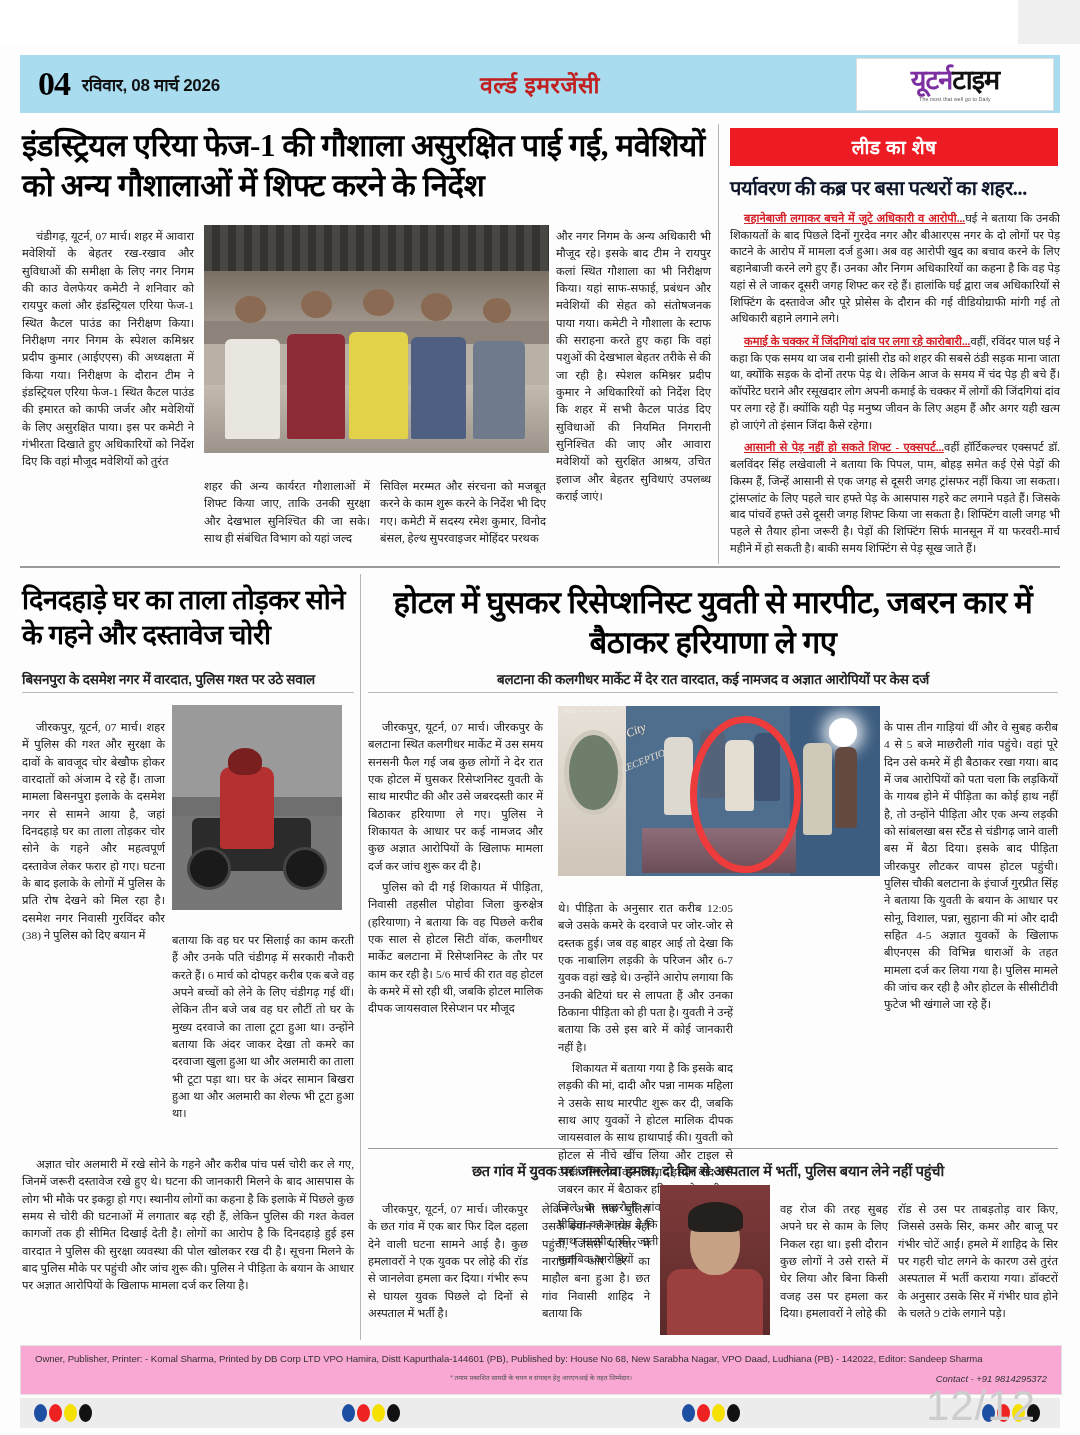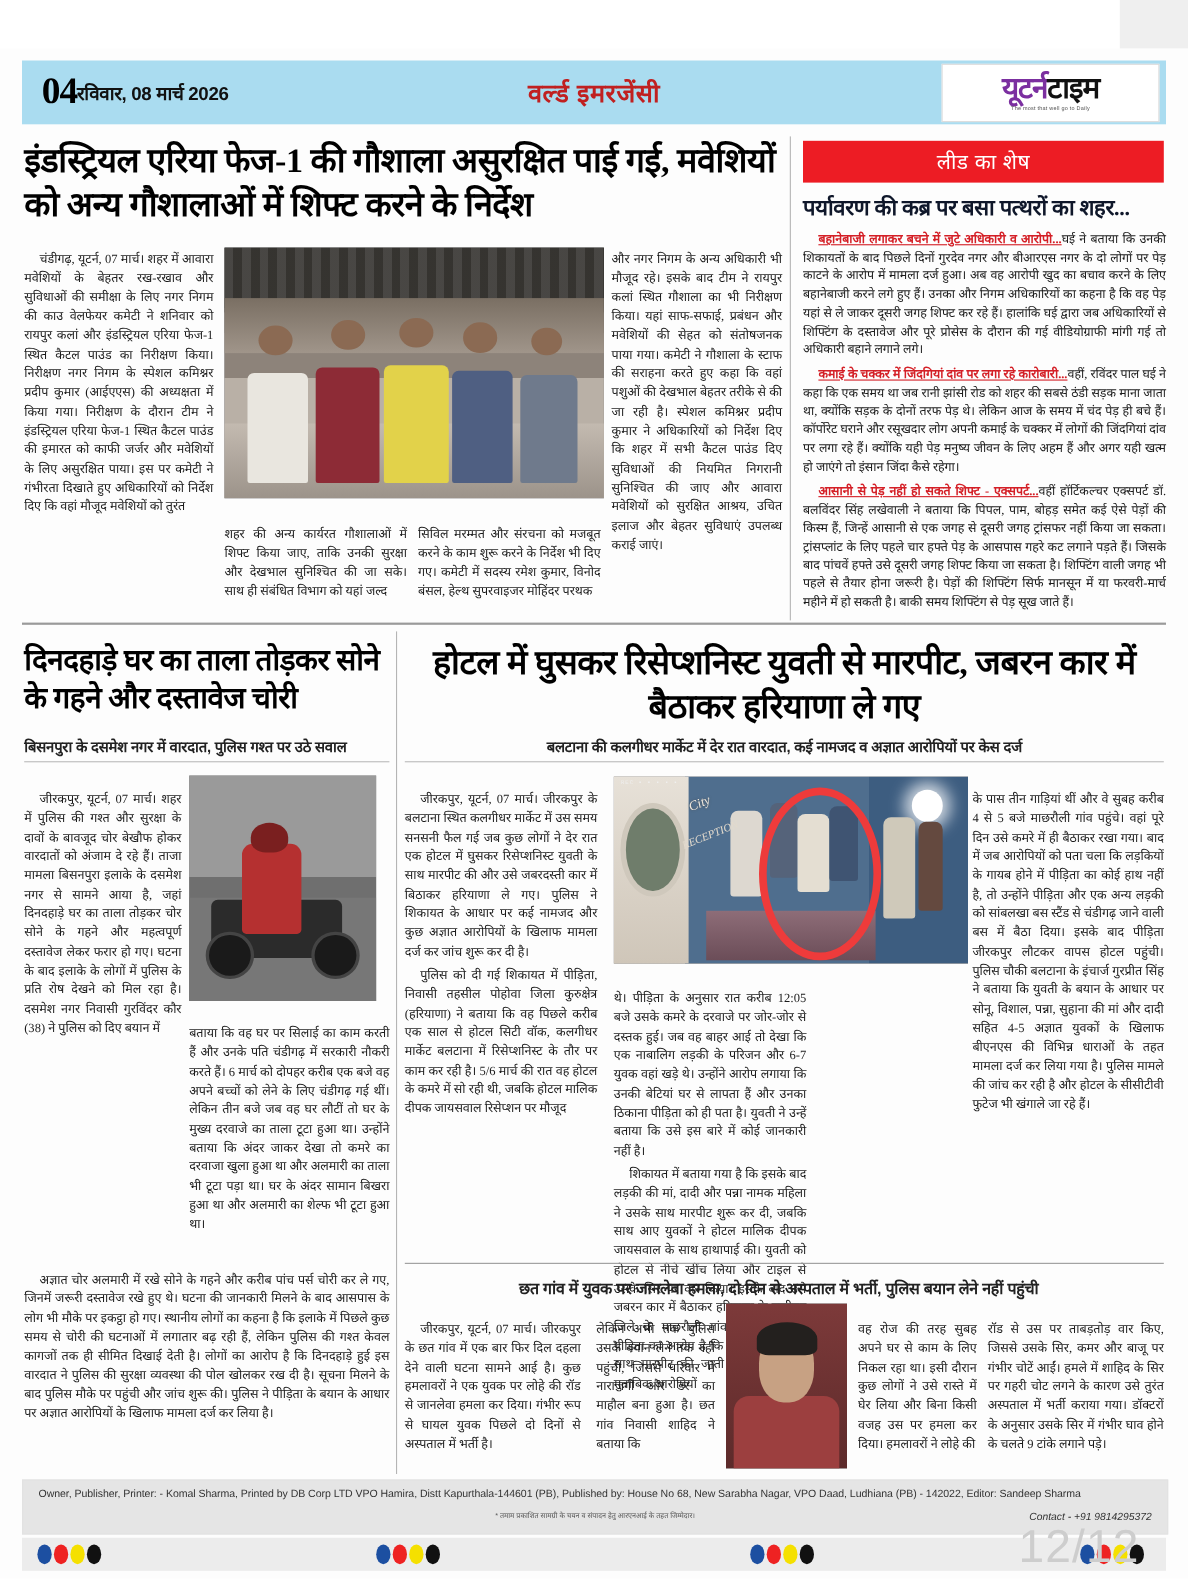--- a/index.html
+++ b/index.html
@@ -24,21 +24,21 @@
     position:absolute;left:20px;top:55px;width:1040px;height:58px;
     background:#aadcf0;
     display:flex;align-items:center;
   }
   .issue-num{
     font-family:"Liberation Serif","DejaVu Serif",serif;
     font-weight:bold;font-size:34px;color:#000;
     margin-left:18px;letter-spacing:-1px;line-height:1;
   }
   .issue-date{
-    font-size:17px;font-weight:bold;color:#111;
+    font-size:17px;font-weight:bold;color:#111;margin-left:12px;
     font-family:"Liberation Sans",sans-serif;letter-spacing:-.3px;
   }
   .band-center{
     position:absolute;left:0;right:0;text-align:center;
     font-size:23px;font-weight:bold;color:#c02020;letter-spacing:.5px;
     font-family:"Liberation Sans",sans-serif;
   }
   .logo-box{
     position:absolute;right:6px;top:3px;width:196px;height:51px;
     background:#ffffff;border:1px solid #ddd;
@@ -76,21 +76,21 @@
   }
   .sk-2{position:absolute;left:22px;top:670px;width:332px;}
   .sk-3{position:absolute;left:368px;top:670px;width:690px;text-align:center;}
   .sk-4{position:absolute;left:358px;top:1160px;width:700px;text-align:center;font-size:14.5px;}
 
   
   .red-box{
     position:absolute;left:730px;top:128px;width:328px;height:38px;
     background:#ed1c24;display:flex;align-items:center;justify-content:center;
   }
-  .red-box span{color:#fff;font-weight:normal;font-size:19px;letter-spacing:.4px;}
+  .red-box span{color:#fff;font-weight:bold;font-size:19px;letter-spacing:.4px;}
   .side-title{
     position:absolute;left:730px;top:174px;width:330px;
     font-family:"Liberation Serif","DejaVu Serif",serif;
     font-weight:bold;font-size:20px;color:#0f172a;letter-spacing:-.3px;
   }
 
   
   .body-col{
     position:absolute;
     font-family:"Liberation Serif","DejaVu Serif",serif;
@@ -161,21 +161,21 @@
   
   #photo-man{left:660px;top:1185px;width:110px;height:150px;}
   .pmn-bg{position:absolute;inset:0;background:linear-gradient(#7d3a3a,#5c2a2a);}
   .pmn-shirt{position:absolute;left:6%;bottom:0;width:88%;height:44%;background:#9c3f3f;border-radius:14px 14px 0 0;}
   .pmn-head{position:absolute;left:27%;top:16%;width:46%;height:44%;border-radius:46% 46% 44% 44%;background:#c7a183;}
   .pmn-hair{position:absolute;left:25%;top:11%;width:50%;height:20%;border-radius:50% 50% 20% 20%;background:#23201e;}
 
   
   .footer{
     position:absolute;left:20px;top:1345px;width:1040px;height:48px;
-    background:#e5e5e5;border:1px solid #e2e2e2;
+    background:#f9a8d4;border:1px solid #e2e2e2;
   }
   .foot-line1{
     position:absolute;left:14px;top:7px;right:14px;
     font-size:9.6px;color:#333;text-align:left;letter-spacing:-.05px;
   }
   .foot-line2{
     position:absolute;left:0;right:0;top:27px;text-align:center;
     font-size:6.5px;color:#555;
   }
   .foot-contact{

